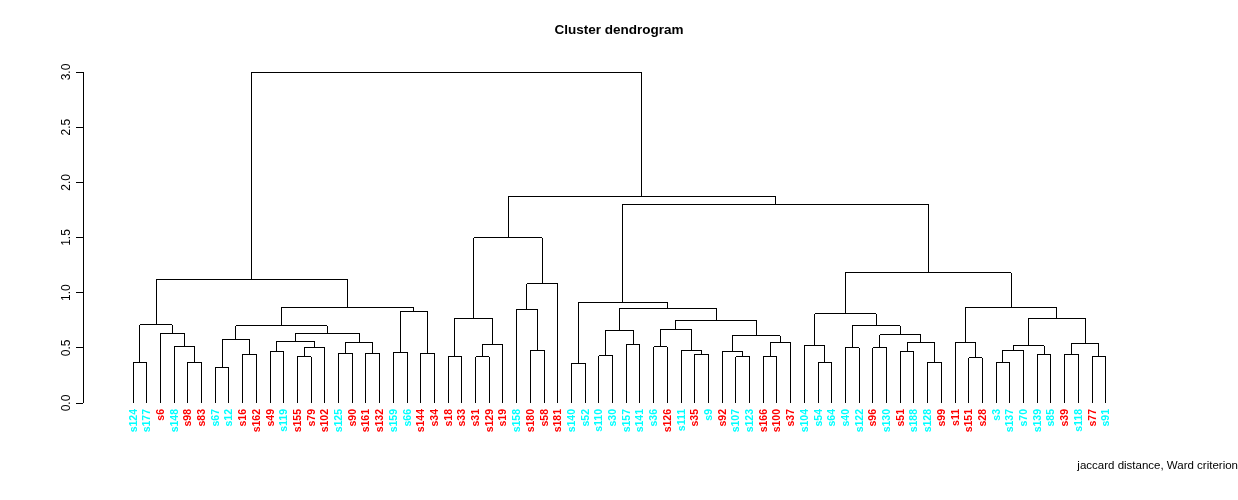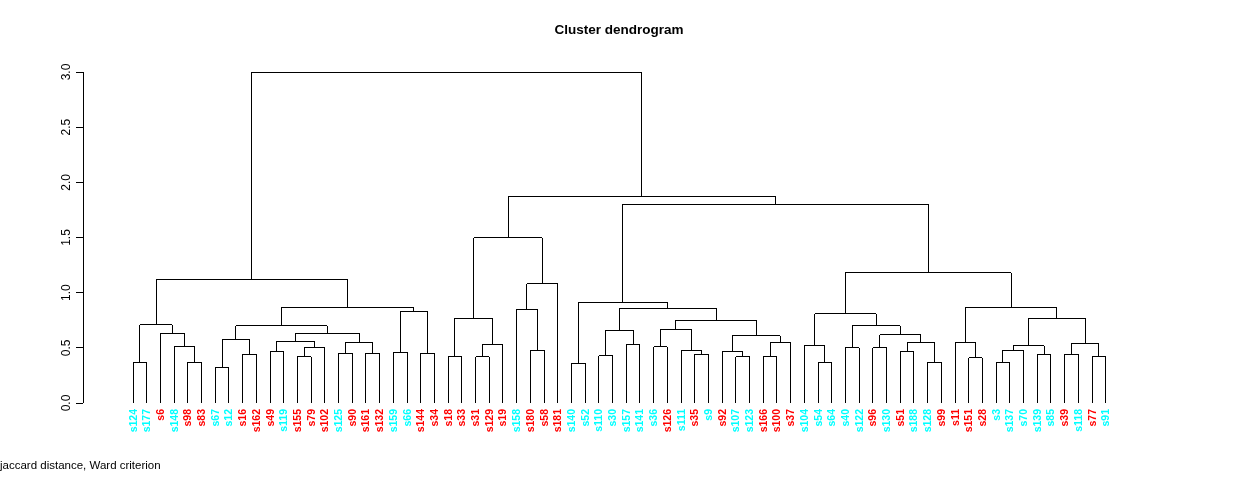--- a/index.html
+++ b/index.html
@@ -1,20 +1,20 @@
 <!DOCTYPE html>
 <html><head>
 <meta charset="utf-8">
 <style>
   html,body{margin:0;padding:0;background:#fff;}
   #frame{position:relative;width:1238px;height:500px;background:#ffffff;overflow:hidden;
          font-family:"Liberation Sans", sans-serif;}
   #plot-title{position:absolute;left:0;top:22px;width:1238px;text-align:center;
       font-size:13.5px;font-weight:bold;color:#000;}
-  #plot-caption{position:absolute;left:0;top:459px;width:1238px;text-align:left;
+  #plot-caption{position:absolute;left:0;top:459px;width:1238px;text-align:right;
       font-size:11.5px;color:#000;}
   svg{position:absolute;left:0;top:0;}
   svg text{font-family:"Liberation Sans", sans-serif;}
 </style>
 </head>
 <body>
 
 <div id="frame">
   <div id="plot-title">Cluster dendrogram</div>
   <svg id="plot" width="1238" height="500" viewBox="0 0 1238 500">

